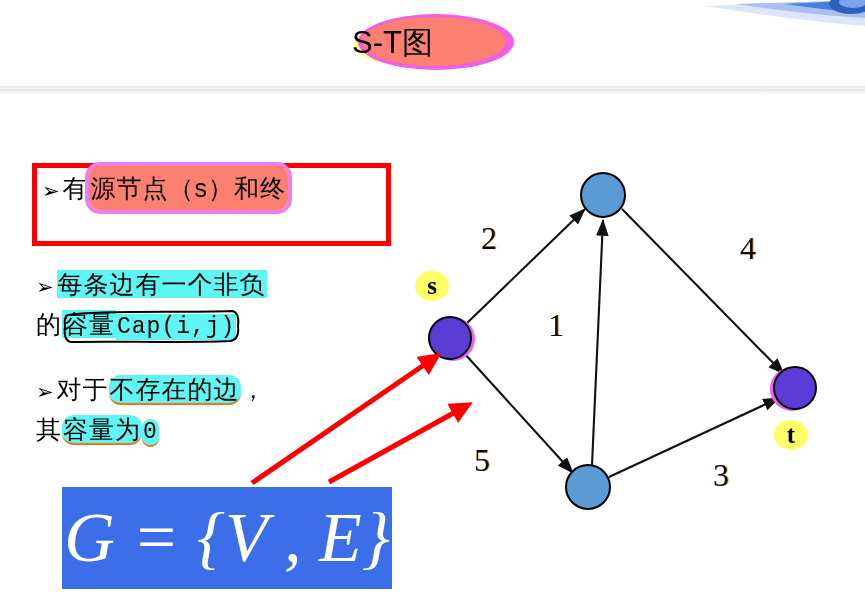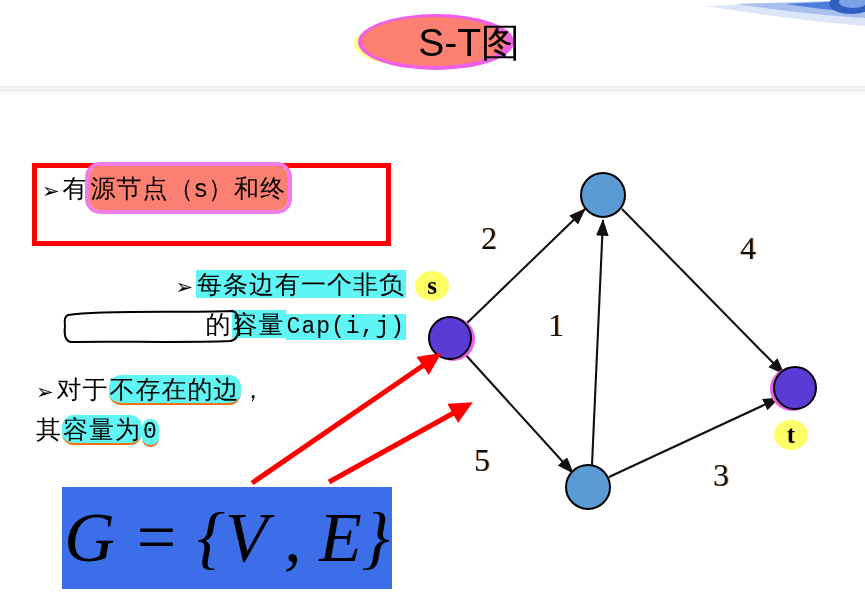--- a/index.html
+++ b/index.html
@@ -52,22 +52,22 @@
     position: absolute;
     left: 10px; top: 5px;
     width: 144px; height: 49px;
     border-radius: 50%;
     background: #fb8072;
   }
   .title-text {
     position: absolute;
     left: 0; top: 9px;
     width: 168px;
-    text-align: right;
-    font-size: 39px;
+    text-align: left;
+    font-size: 31px;
     line-height: 44px;
     color: #000000;
     font-family: "Liberation Sans", sans-serif;
     letter-spacing: 0px;
     white-space: nowrap;
   }
 
   
   .divider {
     position: absolute;
@@ -127,21 +127,20 @@
   }
 
   .bullet2 {
     position: absolute;
     left: 4px;
     top: 103px;
     width: 370px;
     font-size: 25px;
     line-height: 37px;
     letter-spacing: 1px;
-    text-align: right;
   }
   .bullet3 {
     position: absolute;
     left: 4px;
     top: 208px;
     width: 370px;
     font-size: 25px;
     line-height: 37px;
     letter-spacing: 1px;
   }
@@ -183,21 +182,21 @@
     width: 330px;
     height: 102px;
     background: #3b6ee8;
   }
   .formula-text {
     position: absolute;
     left: 0;
     top: 4px;
     width: 330px;
     text-align: center;
-    color: #000000;
+    color: #ffffff;
     font-family: "Liberation Serif", serif;
     font-style: italic;
     font-size: 70px;
     line-height: 94px;
     white-space: nowrap;
   }
 
   
   .graph {
     position: absolute;

